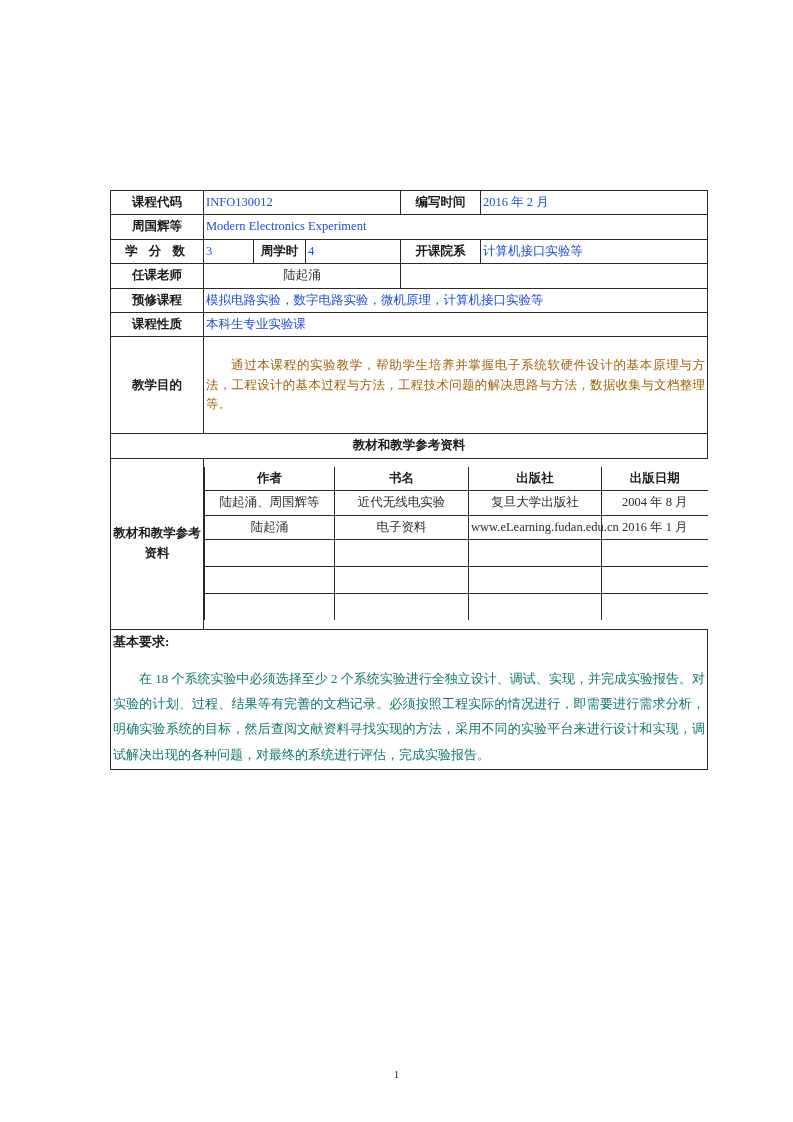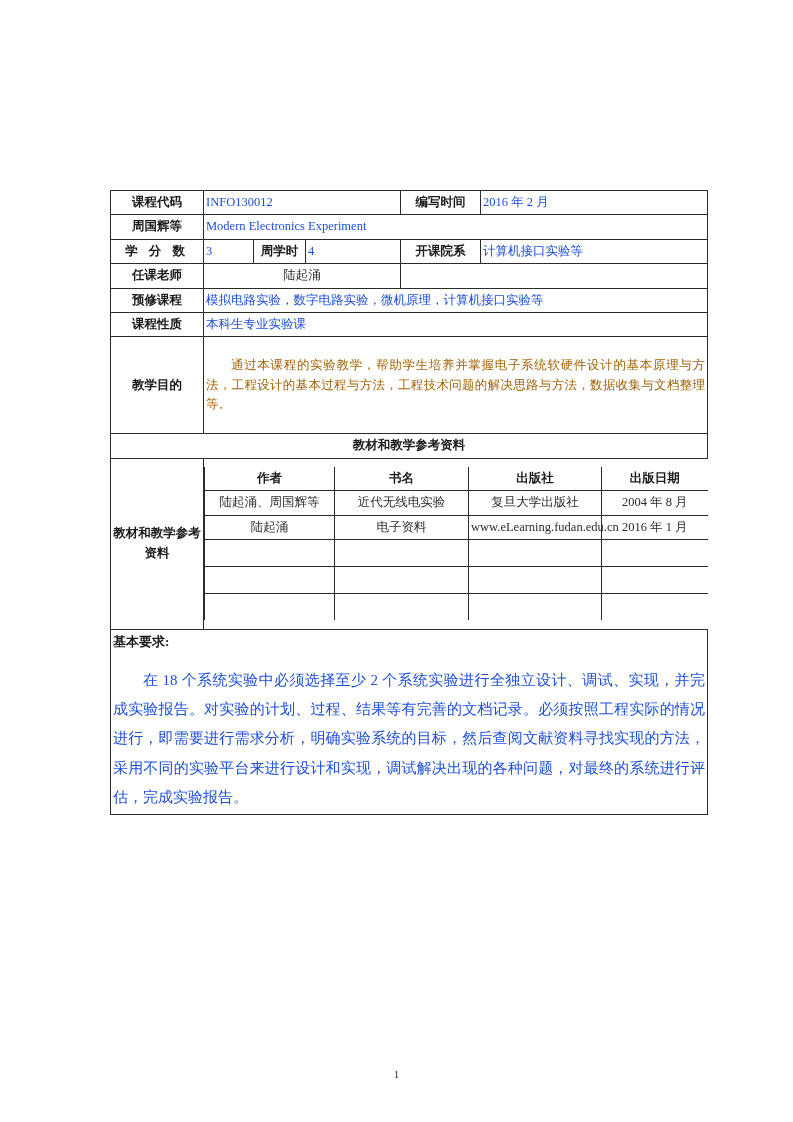--- a/index.html
+++ b/index.html
@@ -118,25 +118,25 @@
   .nobord-left { border-left: none !important; }
   .req-cell {
     padding: 8px 12px 26px 12px;
   }
   .req-title {
     font-weight: bold;
     font-size: 13px;
     margin-bottom: 14px;
   }
   .req-body {
-    font-size: 15px;
+    font-size: 13px;
     line-height: 1.95;
     text-align: justify;
     text-indent: 2em;
-    color: #1d4ed8;
+    color: #0f766e;
   }
   .page-number {
     position: absolute;
     left: 0;
     top: 1068px;
     width: 793px;
     text-align: center;
     font-size: 11px;
     color: #333;
   }

